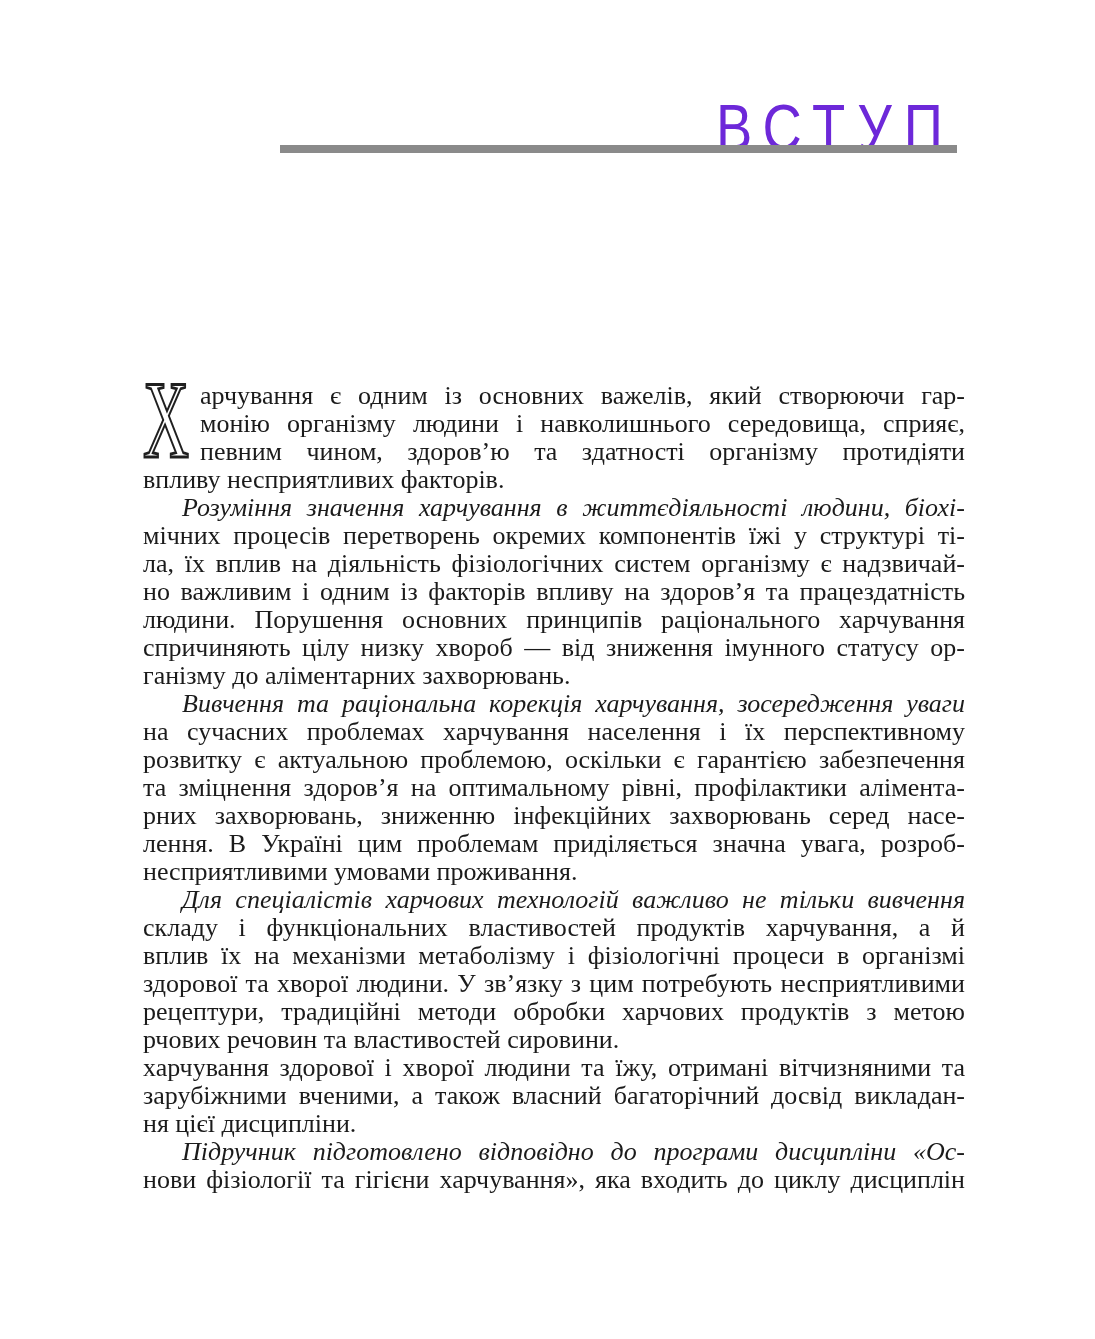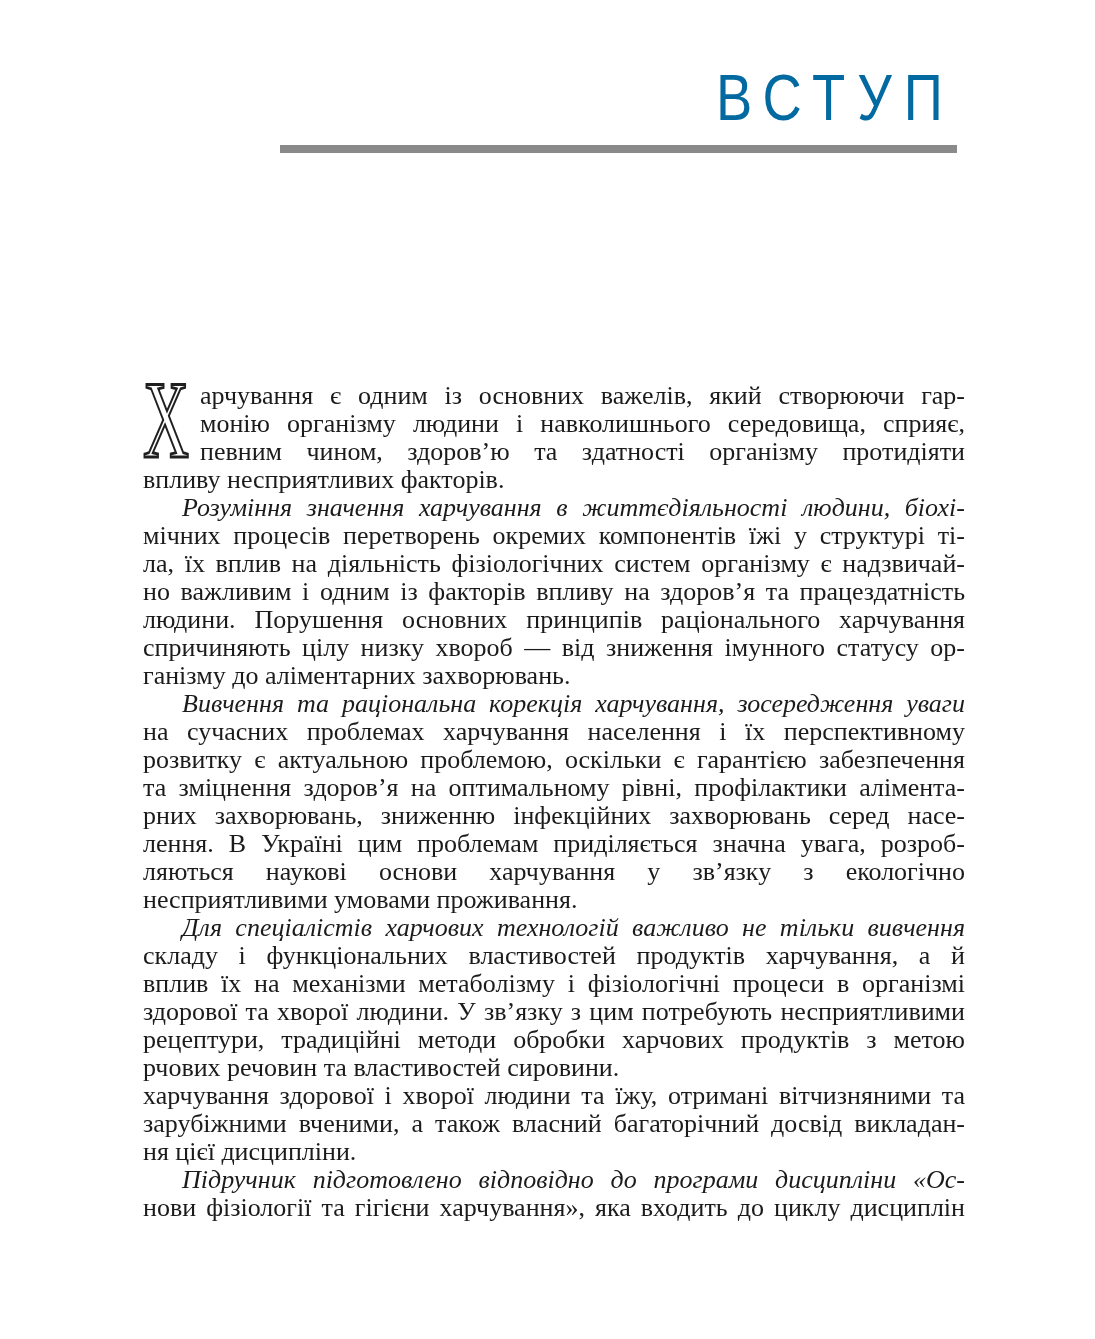--- a/index.html
+++ b/index.html
@@ -64,21 +64,21 @@
     -webkit-text-stroke:3px #1f1f1f;
     text-shadow:0 0 1px #444;
     transform:scaleX(0.58);
     transform-origin:0 0;
   }
 </style>
 </head>
 <body>
 
 <div class="page" style="color: rgb(27, 27, 27);">
-  <h1 class="title" style="color: #0369a1;"><span class="title-inner">ВСТУП</span></h1>
+  <h1 class="title" style="color: #6d28d9; margin-top: 30px;"><span class="title-inner">ВСТУП</span></h1>
   <div class="title-rule" style="background: rgb(138, 138, 138);"></div>
   <main class="body-text" id="body-text">
       <div class="paragraph">
         <div class="dropcap">
           <span>Х</span>
         </div>
         <div class="line">арчування є одним із основних важелів, який створюючи гар-</div>
         <div class="line">монію організму людини і навколишнього середовища, сприяє,</div>
         <div class="line">певним чином, здоров’ю та здатності організму протидіяти</div>
         <div class="line last">впливу несприятливих факторів.</div>
@@ -92,21 +92,20 @@
         <div class="line">спричиняють цілу низку хвороб — від зниження імунного статусу ор-</div>
         <div class="line last">ганізму до аліментарних захворювань.</div>
       </div>
       <div class="paragraph">
         <div class="line indent">Вивчення та раціональна корекція харчування, зосередження уваги</div>
         <div class="line">на сучасних проблемах харчування населення і їх перспективному</div>
         <div class="line">розвитку є актуальною проблемою, оскільки є гарантією забезпечення</div>
         <div class="line">та зміцнення здоров’я на оптимальному рівні, профілактики алімента-</div>
         <div class="line">рних захворювань, зниженню інфекційних захворювань серед насе-</div>
         <div class="line">лення. В Україні цим проблемам приділяється значна увага, розроб-</div>
-        <div class="line">ляються наукові основи харчування у зв’язку з екологічно</div>
         <div class="line last">несприятливими умовами проживання.</div>
       </div>
       <div class="paragraph">
         <div class="line indent">Для спеціалістів харчових технологій важливо не тільки вивчення</div>
         <div class="line">складу і функціональних властивостей продуктів харчування, а й</div>
         <div class="line">вплив їх на механізми метаболізму і фізіологічні процеси в організмі</div>
         <div class="line">здорової та хворої людини. У зв’язку з цим потребують несприятливими</div>
         <div class="line">рецептури, традиційні методи обробки харчових продуктів з метою</div>
         <div class="line last">рчових речовин та властивостей сировини.</div>
       </div>

